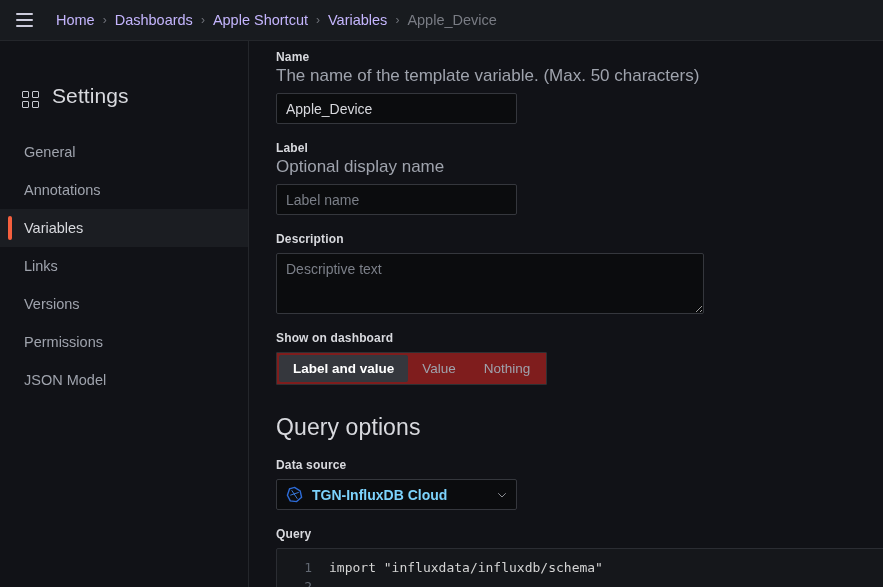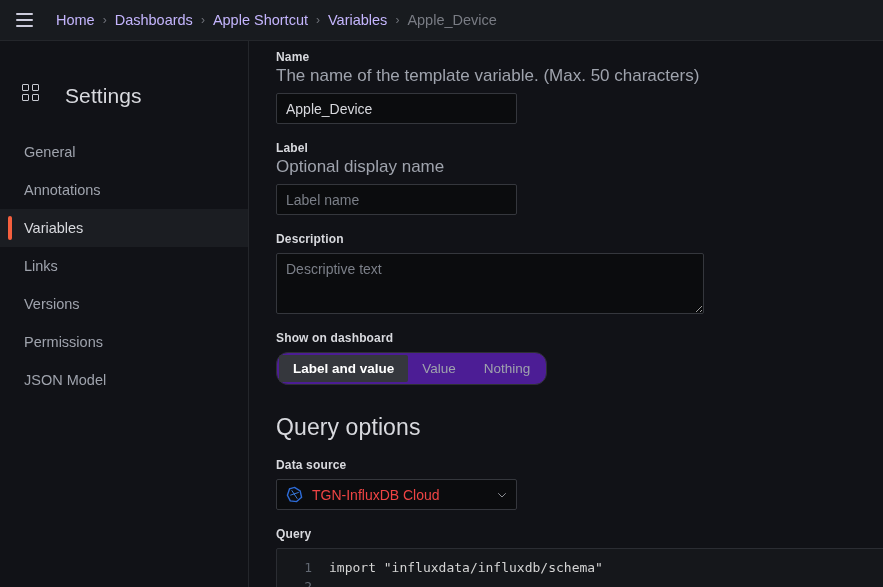--- a/index.html
+++ b/index.html
@@ -73,22 +73,22 @@
   .sidebar {
     width: 249px;
     height: 546px;
     background: #111217;
     border-right: 1px solid #24262b;
     flex: none;
     position: relative;
   }
   .settings-title {
     display: flex;
-    align-items: flex-start;
-    gap: 26px;
+    align-items: flex-end;
+    gap: 13px;
     padding: 43px 0 0 22px;
   }
   .grid-icon {
     width: 17px; height: 17px;
     display: grid;
     grid-template-columns: 7px 7px;
     grid-template-rows: 7px 7px;
     gap: 3px;
     flex: none;
   }
@@ -186,22 +186,22 @@
   .textarea-input::placeholder { color: #7b7f88; }
 
   .block { margin-top: 17px; }
   .block.first { margin-top: 0; }
 
   
   .seg-group {
     display: inline-flex;
     margin-top: 7px;
     border: 1px solid #2e3033;
-    border-radius: 12px;
-    background: #4c1d95;
+    border-radius: 1px;
+    background: #7f1d1d;
     padding: 2px;
   }
   .seg {
     height: 27px;
     padding: 0 14px;
     display: flex;
     align-items: center;
     font-size: 13.5px;
     color: #9fa3ad;
     background: transparent;
@@ -235,25 +235,26 @@
     background: #0b0c0e;
     border: 1px solid #35373d;
     border-radius: 2px;
     padding: 0 8px 0 9px;
     cursor: pointer;
   }
   .ds-logo { width: 17px; height: 17px; flex: none; }
   .ds-name {
     flex: 1;
     font-size: 14px;
-    color: #ef4444;
+    color: #7dd3fc;
     margin-left: 9px;
     white-space: nowrap;
     overflow: hidden;
     text-overflow: ellipsis;
+    font-weight: bold;
   }
   .chev {
     width: 12px; height: 12px;
     flex: none;
     opacity: .75;
   }
 
   
   .editor {
     margin-top: 7px;

